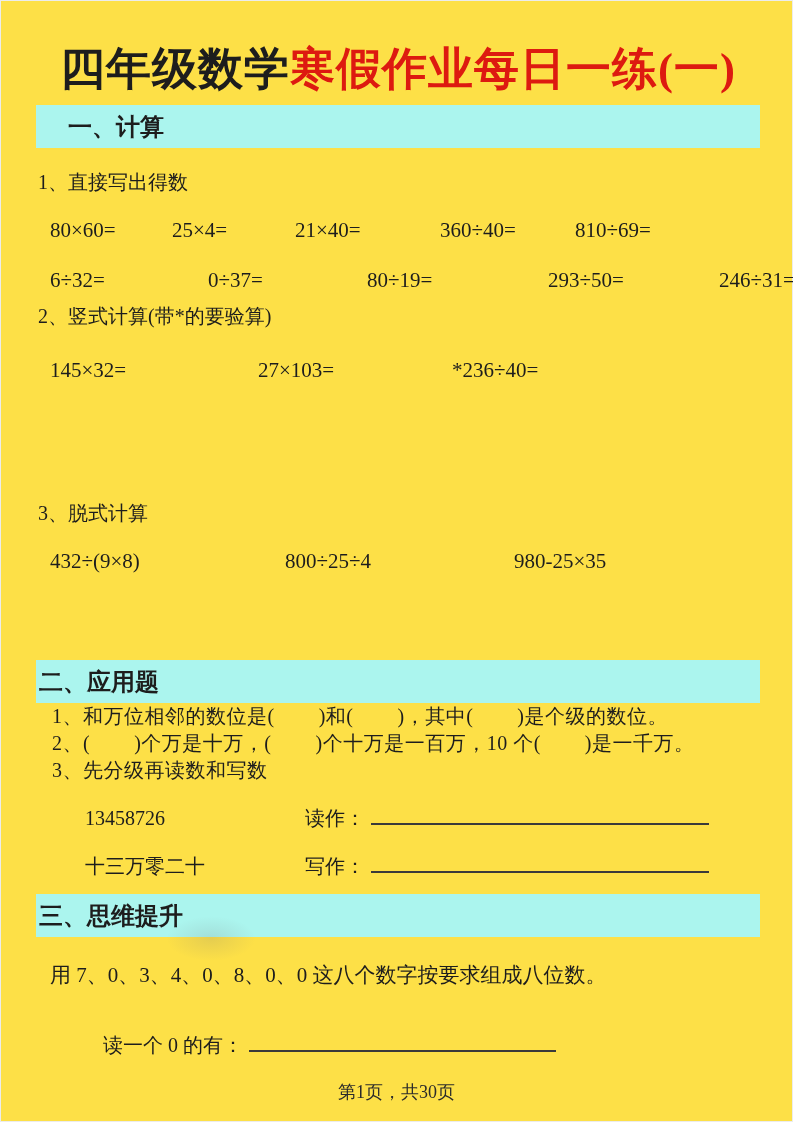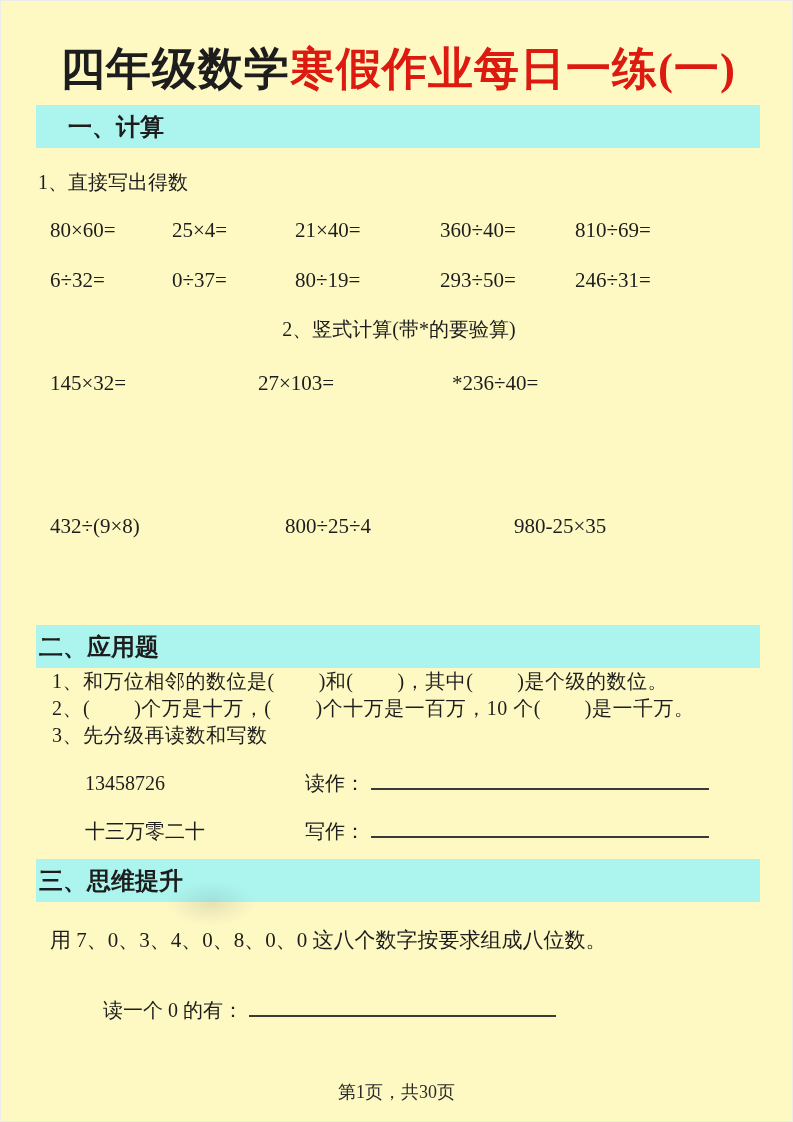--- a/index.html
+++ b/index.html
@@ -11,21 +11,21 @@
     width: 793px;
     height: 1122px;
     position: relative;
     font-family: "Liberation Serif", "DejaVu Serif", serif;
     color: #1d1d1d;
     overflow: hidden;
   }
   .page {
     position: absolute;
     inset: 0;
-    background: #fef9c3;
+    background: #fde047;
     box-shadow: inset 0 0 0 1px #ececec;
   }
   .content {
     position: absolute;
     left: 36px;
     right: 33px;
     top: 0;
   }
 
   
@@ -161,37 +161,38 @@
 
     <div class="sub-label">1、直接写出得数</div>
 
     <div class="prob-row-5">
       <span>80×60=</span>
       <span>25×4=</span>
       <span>21×40=</span>
       <span>360÷40=</span>
       <span>810÷69=</span>
     </div>
-    <div class="prob-row-5" style="margin-top:25px;">
+    <div class="prob-row-5" style="margin-top:25px;gap:36px;">
       <span>6÷32=</span>
       <span>0÷37=</span>
       <span>80÷19=</span>
       <span>293÷50=</span>
       <span>246÷31=</span>
     </div>
 
-    <div class="sub-label" style="margin-top:23px;text-align:center;">2、竖式计算(带*的要验算)</div>
+    <div class="sub-label" style="margin-top:10px;">2、竖式计算(带*的要验算)</div>
     <div class="prob-row-3a">
       <span>145×32=</span>
       <span>27×103=</span>
       <span>*236÷40=</span>
     </div>
 
     <div class="work-gap-1"></div>
 
+    <div class="sub-label">3、脱式计算</div>
     <div class="prob-row-3b">
       <span>432÷(9×8)</span>
       <span>800÷25÷4</span>
       <span>980-25×35</span>
     </div>
 
     <div class="work-gap-2"></div>
 
     <div class="bar">
       <span>二、应用题</span>

